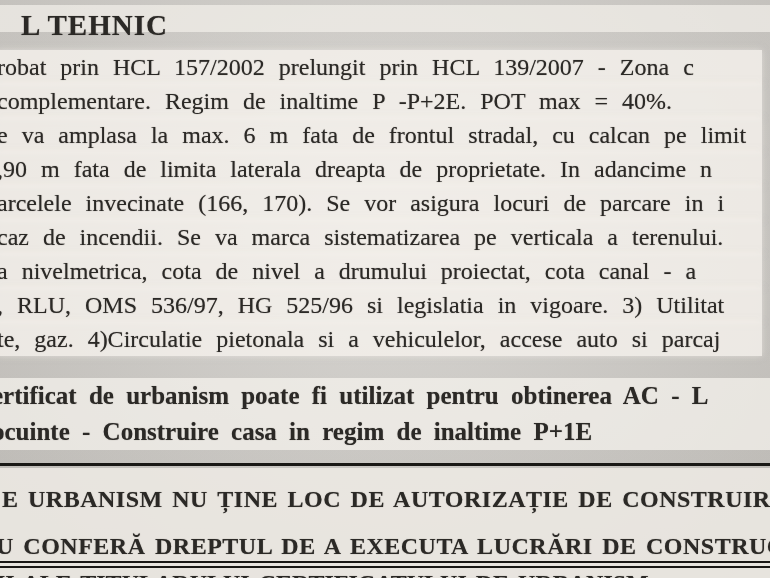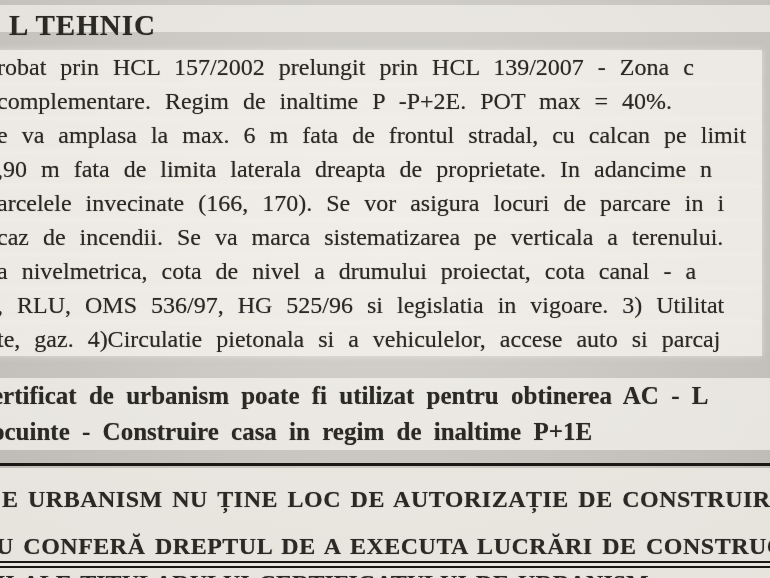--- a/index.html
+++ b/index.html
@@ -22,20 +22,21 @@
     text-shadow: 0 0 1px rgba(60,55,50,0.55);
     white-space: nowrap;
   }
   
   #heading-row {
     position: absolute;
     top: 5px; left: 0; right: 0;
     height: 27px;
     line-height: 40px;
     background: rgba(244,241,235,0.7);
+    padding-left: 12px;
   }
   #heading-row .txt {
     font-size: 29px;
     font-weight: bold;
     margin-left: 9px;
     letter-spacing: 1px;
   }
   
   #paragraph {
     position: absolute;

